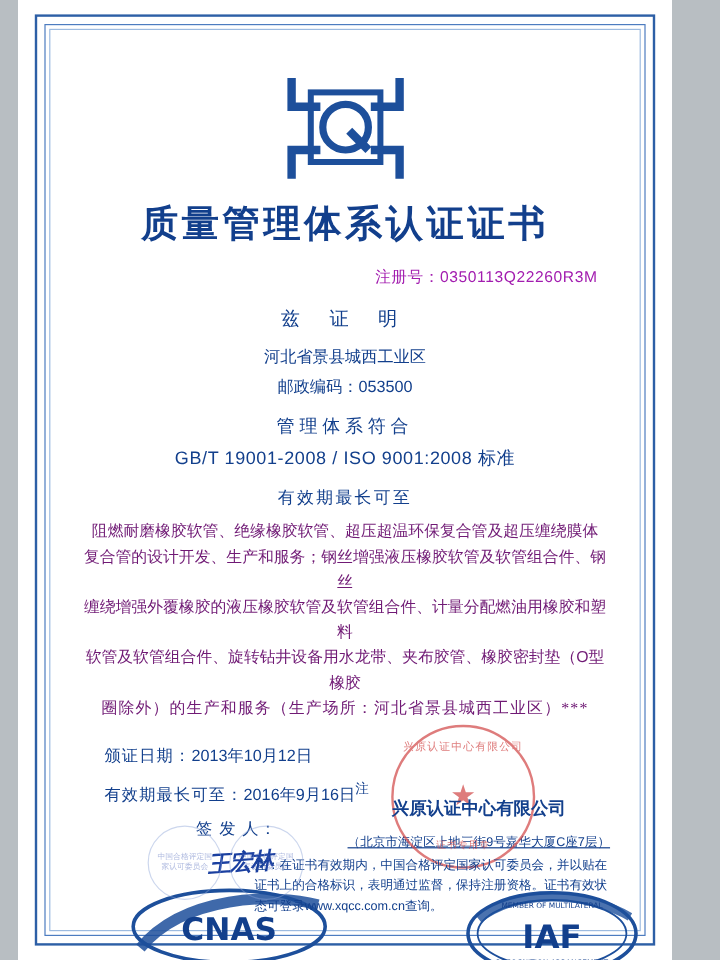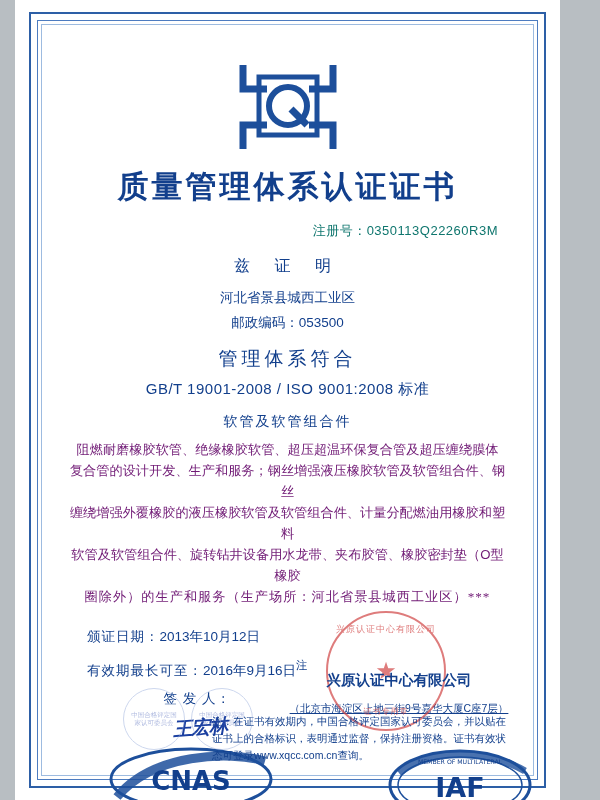--- a/index.html
+++ b/index.html
@@ -62,21 +62,21 @@
     font-weight: bold;
     font-size: 31px;
     letter-spacing: 3px;
     color: #123f8c;
     margin-top: 6px;
   }
 
   .reg-no {
     margin-top: 14px;
     font-size: 13px;
-    color: #0f766e;
+    color: #a21caf;
     text-align: right;
     padding-right: 32px;
     letter-spacing: 0.5px;
   }
 
   .hereby {
     margin-top: 16px;
     font-size: 16px;
     letter-spacing: 10px;
     color: #123f8c;
@@ -96,21 +96,21 @@
     color: #123f8c;
   }
   .postal {
     margin-top: 7px;
     font-size: 13.5px;
     color: #123f8c;
   }
 
   .conform {
     margin-top: 14px;
-    font-size: 19px;
+    font-size: 15px;
     letter-spacing: 4px;
     color: #123f8c;
   }
   .standard {
     margin-top: 8px;
     font-size: 15px;
     font-weight: normal;
     letter-spacing: 0.5px;
     color: #123f8c;
   }
@@ -311,21 +311,21 @@
 
     <div class="address">河北省景县城西工业区</div>
 
     <div class="postal">
       <span>邮政编码：</span><span>053500</span>
     </div>
 
     <div class="conform">管理体系符合</div>
     <div class="standard">GB/T 19001-2008 / ISO 9001:2008 标准</div>
 
-    <div class="scope-head">软管及软管组合件</div>
+    <div class="scope-head">有效期最长可至</div>
     <div class="scope-body">
       <div>阻燃耐磨橡胶软管、绝缘橡胶软管、超压超温环保复合管及超压缠绕膜体</div>
       <div>复合管的设计开发、生产和服务；钢丝增强液压橡胶软管及软管组合件、钢丝</div>
       <div>缠绕增强外覆橡胶的液压橡胶软管及软管组合件、计量分配燃油用橡胶和塑料</div>
       <div>软管及软管组合件、旋转钻井设备用水龙带、夹布胶管、橡胶密封垫（O型橡胶</div>
       <div class="scope-end">圈除外）的生产和服务（生产场所：河北省景县城西工业区）***</div>
     </div>
 
     <div class="lower">
       <div class="dates">

